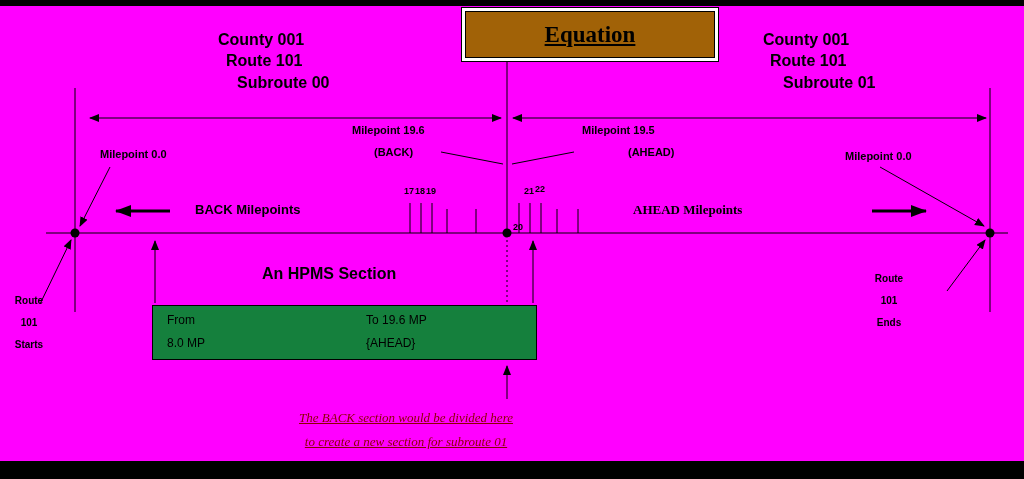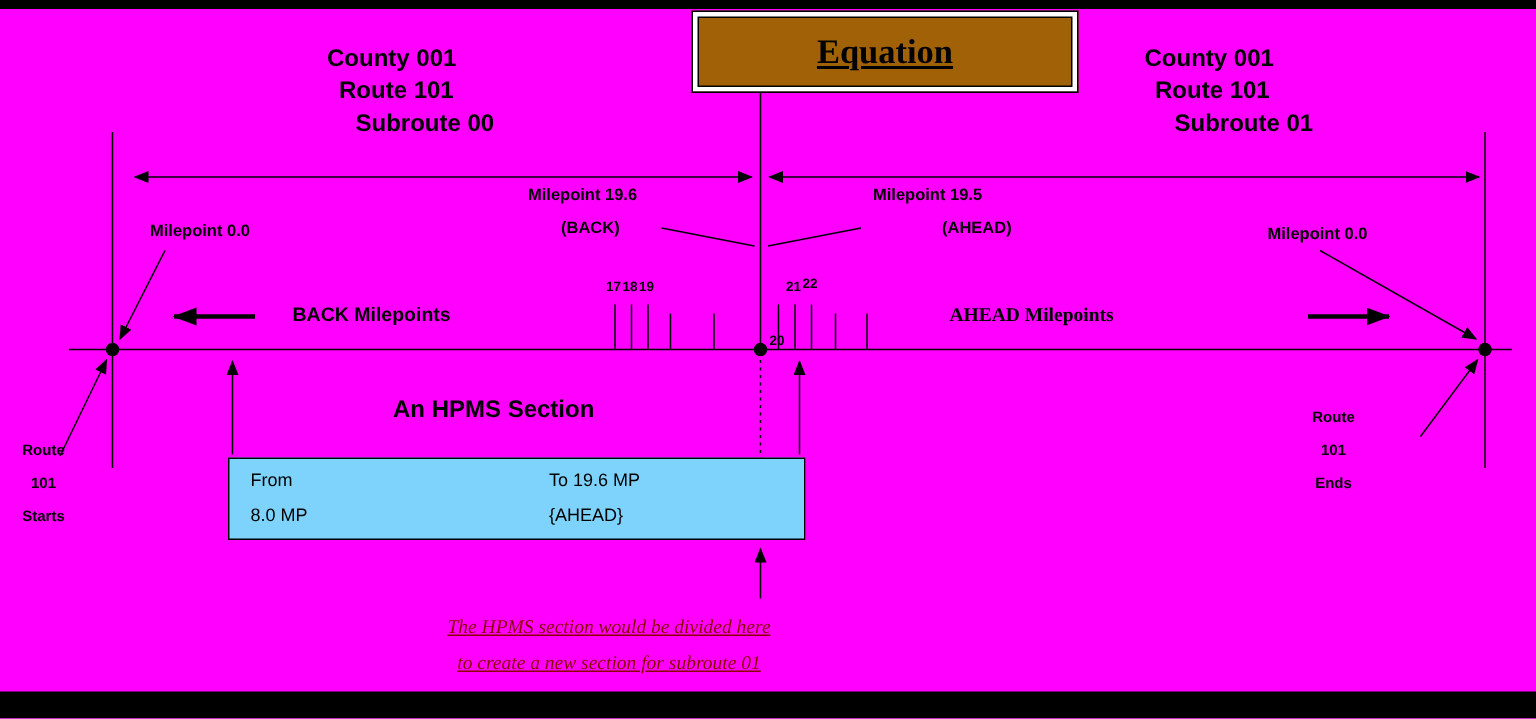--- a/index.html
+++ b/index.html
@@ -11,21 +11,21 @@
   svg.lines{position:absolute;left:0;top:0;}
   .txt{position:absolute;color:#000;white-space:nowrap;}
   .hdr{font-size:16px;font-weight:bold;}
   .mp{font-size:11px;font-weight:bold;}
   .tiny{font-size:9px;font-weight:bold;position:absolute;color:#000;}
   .axis-label{font-size:13px;font-weight:bold;}
   #equation-box{position:absolute;left:421px;top:7px;width:258px;height:55px;background:#a16207;
     border:1px solid #000;box-shadow:inset 0 0 0 3px #fff, inset 0 0 0 4px #000;
     box-sizing:border-box;display:flex;align-items:center;justify-content:center;margin-left:40px;}
   #equation-title{font-family:"Liberation Serif",serif;font-size:23px;font-weight:bold;text-decoration:underline;color:#000;}
-  #hpms-box{position:absolute;left:152px;top:305px;width:385px;height:55px;background:#7dd3fc;
+  #hpms-box{position:absolute;left:152px;top:305px;width:385px;height:55px;background:#15803d;
     border:1px solid #000;box-sizing:border-box;font-size:12px;color:#000;}
   #hpms-box .cell{position:absolute;white-space:nowrap;}
   .stack{position:absolute;text-align:center;color:#000;font-size:10px;font-weight:bold;}
   .stack div{line-height:22px;}
   #note{position:absolute;left:268px;top:406px;width:276px;text-align:center;}
   .note-line{font-family:"Liberation Serif",serif;font-style:italic;font-size:13px;
     text-decoration:underline;color:#8b0000;line-height:24px;white-space:nowrap;}
 </style>
 </head>
 <body>
@@ -130,17 +130,17 @@
     <div>Starts</div>
   </div>
 
   <div class="stack" style="left:860px;top:268px;width:58px;">
     <div>Route</div>
     <div>101</div>
     <div>Ends</div>
   </div>
 
   <div id="note">
-    <div class="note-line" style="color: rgb(139, 0, 0);">The HPMS section would be divided here</div>
+    <div class="note-line" style="color: rgb(139, 0, 0);">The BACK section would be divided here</div>
     <div class="note-line" style="color: rgb(139, 0, 0);">to create a new section for subroute 01</div>
   </div>
 
 </div>
 
 </body></html>

